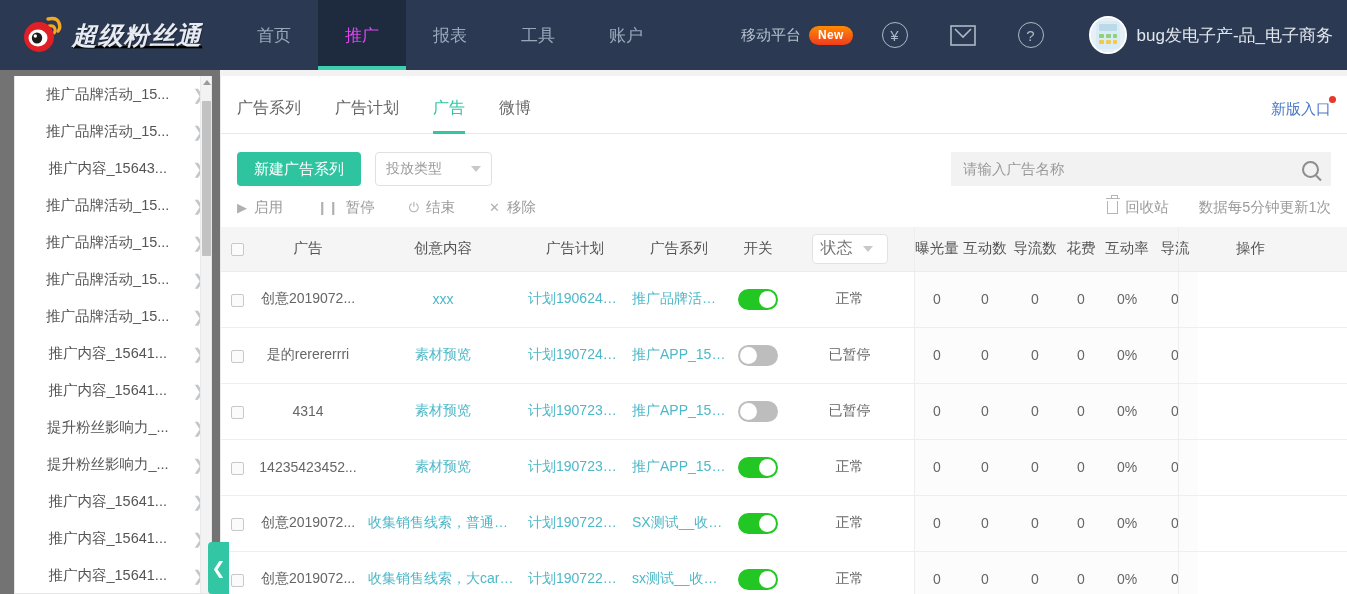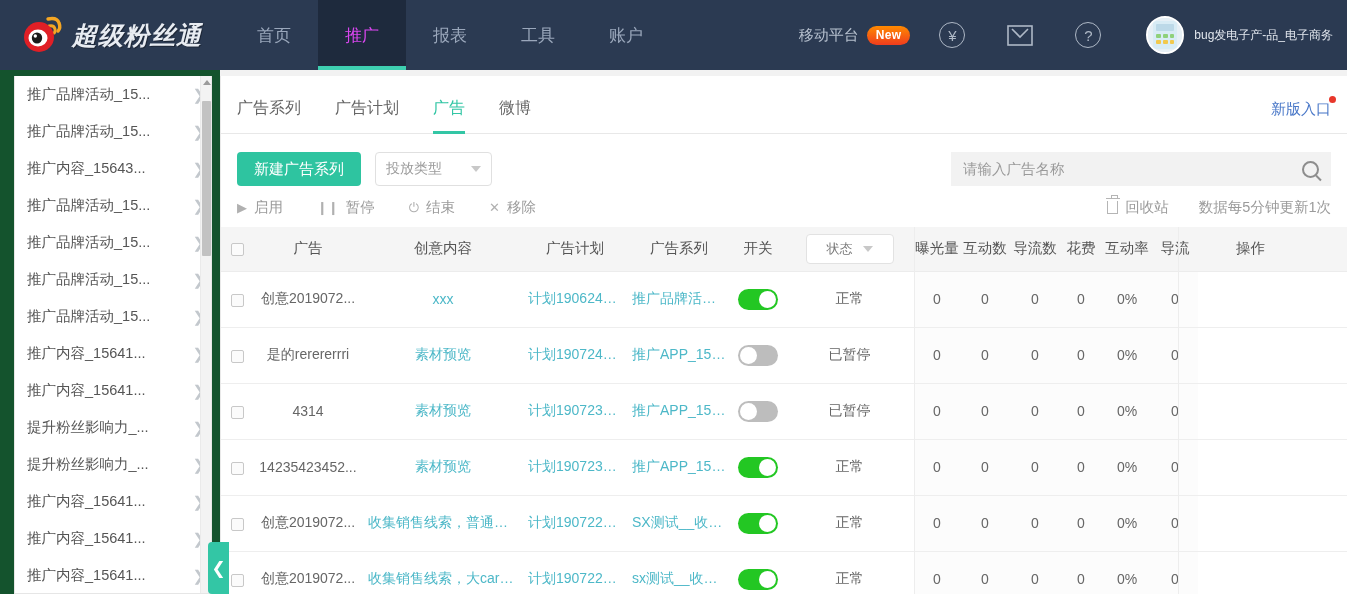--- a/index.html
+++ b/index.html
@@ -7,21 +7,21 @@
     width: 1347px; height: 594px;
     font-family: "Liberation Sans", "DejaVu Sans", sans-serif;
     background: #f2f2f2; overflow: hidden;
   }
 
   
   #topnav {
     height: 70px; background: #2b3a52; display: flex; align-items: stretch;
     position: relative; z-index: 20;
   }
-  .brand { display: flex; align-items: center; padding: 0 0 0 22px; width: 230px; }
+  .brand { display: flex; align-items: center; padding: 0 0 0 22px; width: 230px; text-decoration: underline; }
   .brand-logo { width: 44px; height: 40px; position: relative; flex: 0 0 auto; }
   .brand-text {
     font-size: 25px; color: #e8ecf2; font-style: italic; font-weight: bold;
     margin-left: 6px; letter-spacing: 1px;
     text-shadow: 1px 1px 0 rgba(0,0,0,.35);
   }
   .nav-items { display: flex; align-items: stretch; }
   .nav-item {
     display: flex; align-items: center; justify-content: center;
     width: 88px; font-size: 17px; color: #9aa7bb; cursor: pointer;
@@ -49,29 +49,29 @@
   .circ-icon {
     width: 26px; height: 26px; border: 1.6px solid #aeb8c6; border-radius: 50%;
     color: #aeb8c6; font-size: 15px; display: flex; align-items: center; justify-content: center;
     line-height: 1;
   }
   .user-box { display: flex; align-items: center; margin-left: 16px; cursor: pointer; }
   .avatar {
     width: 38px; height: 38px; border-radius: 50%; overflow: hidden;
     background: #dfe9f2; border: 2px solid #fff; flex: 0 0 auto; position: relative;
   }
-  .username { color: #e2e7ee; font-size: 12px; margin-left: 10px; }
+  .username { color: #e2e7ee; font-size: 17px; margin-left: 10px; }
 
   
   #wrap { display: flex; height: 524px; position: relative; }
 
   
   #sidebar {
-    width: 220px; flex: 0 0 220px; background: #14532d;
-    padding: 6px 8px 0 14px; position: relative;
+    width: 220px; flex: 0 0 220px; background: #737373;
+    padding: 6px 8px 0 14px; position: relative; text-align: center;
   }
   #sidebar-inner {
     background: #fff; border: 1px solid #e6e6e6; border-top: none;
     height: 518px; overflow: hidden; position: relative;
   }
   .side-item {
     height: 37px; display: flex; align-items: center; padding: 0 6px 0 12px;
     font-size: 14.5px; color: #555; cursor: pointer; white-space: nowrap;
   }
   .side-label { flex: 1; overflow: hidden; text-overflow: ellipsis; }
@@ -190,21 +190,21 @@
   .ellip {
     display: block; overflow: hidden; text-overflow: ellipsis; white-space: nowrap;
     padding: 0 5px;
   }
   .cb {
     width: 13px; height: 13px; border: 1px solid #c8c8c8; border-radius: 2px;
     background: #fbfbfb; display: inline-block; cursor: pointer; vertical-align: middle;
   }
   .status-sel {
     display: inline-flex; align-items: center; border: 1px solid #e2e2e2; background:#fff;
-    border-radius: 4px; height: 30px; padding: 0 20px; font-size: 13px; color: #777;
+    border-radius: 4px; height: 30px; padding: 0 8px; font-size: 16px; color: #777;
     cursor: pointer; min-width: 76px;
   }
   .status-sel .caret { margin-left: 10px; border-top-color: #c8c8c8; }
   .toggle {
     width: 40px; height: 21px; border-radius: 11px; position: relative;
     display: inline-block; cursor: pointer; vertical-align: middle;
   }
   .toggle.on { background: #23c723; }
   .toggle.off { background: #bdbdbd; }
   .toggle .knob {

